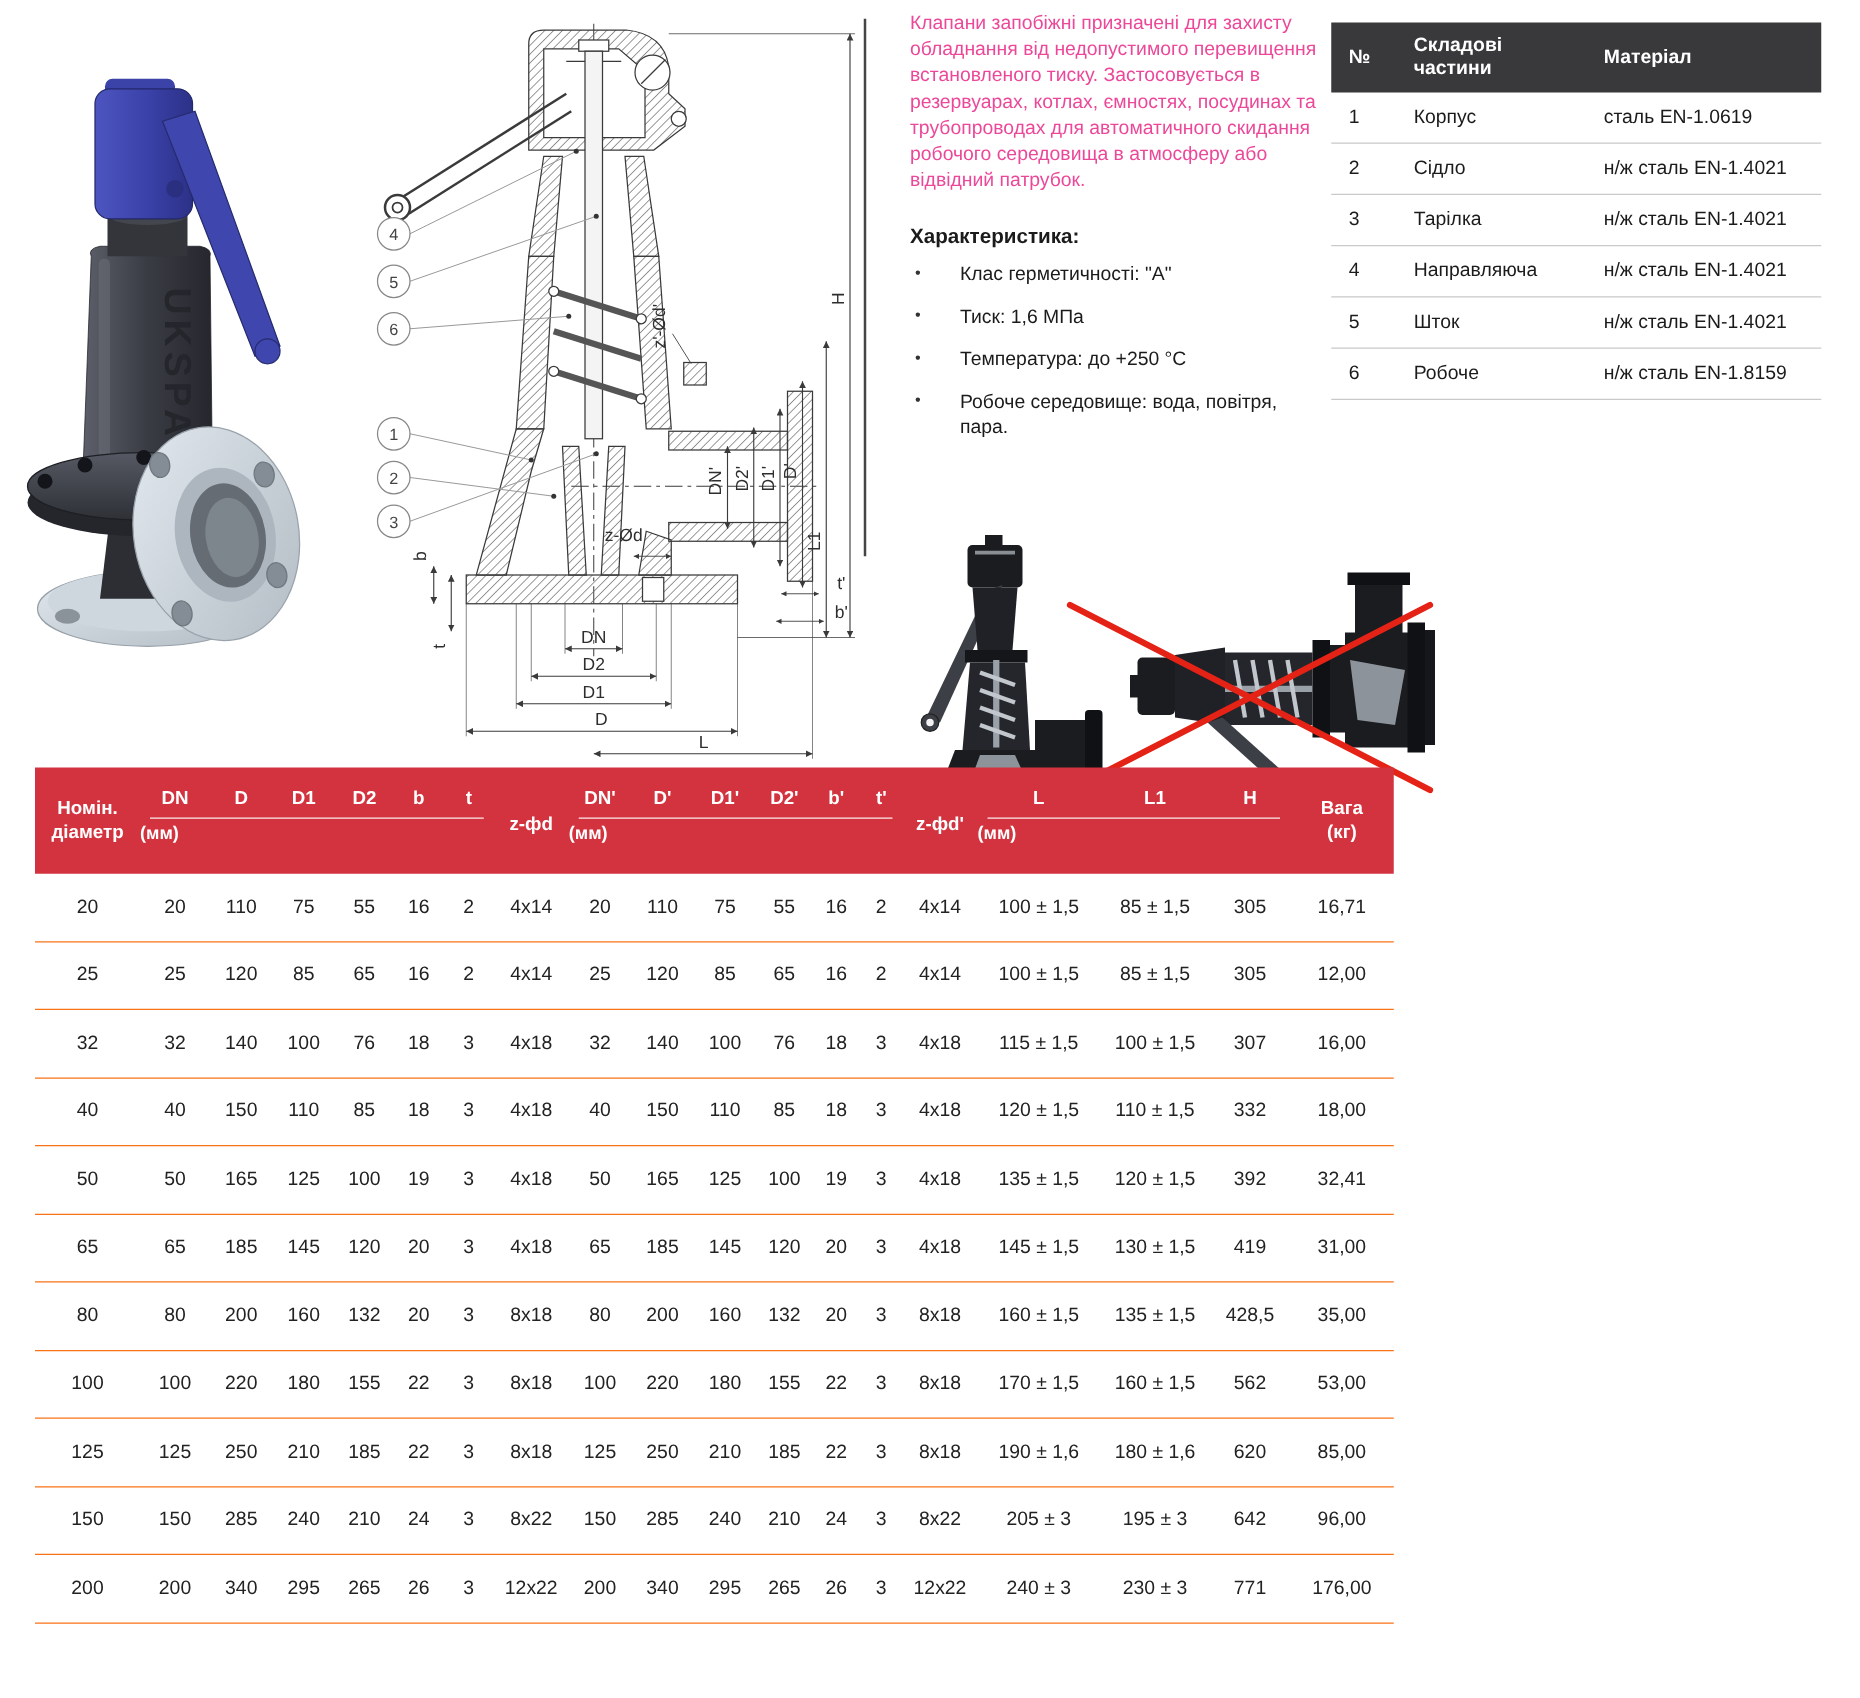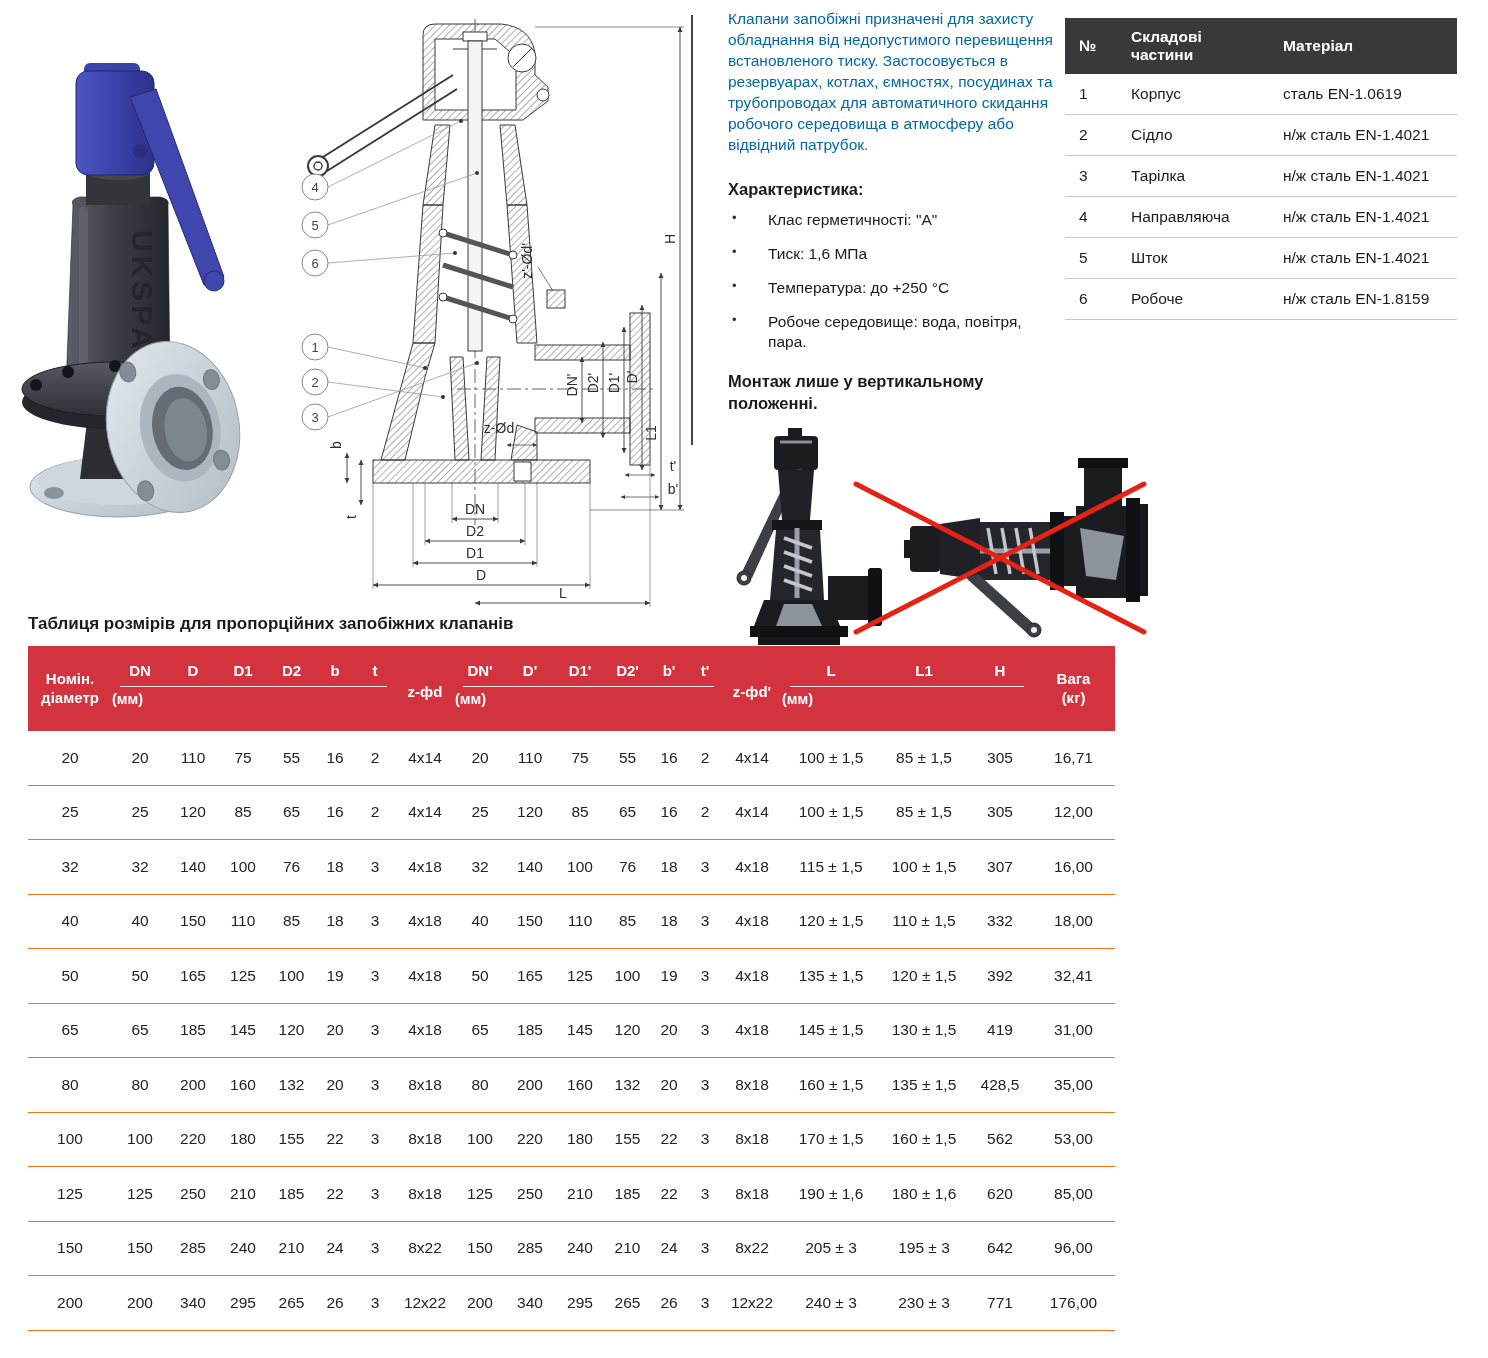--- a/index.html
+++ b/index.html
@@ -5,21 +5,21 @@
   html,body{margin:0;padding:0;background:#fff;}
   body{
     width:1488px;height:1358px;position:relative;overflow:hidden;
     font-family:"Liberation Sans","DejaVu Sans",sans-serif;color:#1b1b1b;
     -webkit-font-smoothing:antialiased;
   }
   .abs{position:absolute;}
 
   
   .txtcol{left:728px;top:8px;width:334px;}
-  .desc{font-size:15.5px;line-height:1.36;margin:0;color:#0369a1;}
+  .desc{font-size:15.5px;line-height:1.36;margin:0;color:#ec4899;}
   .h-char{font-size:16.5px;font-weight:bold;margin:24px 0 4px 0;}
   ul.chars{list-style:none;margin:4px 0 0 0;padding:0;}
   ul.chars li{position:relative;padding:7px 0 7px 40px;font-size:15.5px;line-height:1.3;}
   ul.chars .blt{position:absolute;left:4px;top:7px;font-size:13px;color:#333;}
   .mount{font-size:16.5px;font-weight:bold;margin:12px 0 0 0;line-height:1.3;}
 
   
   .vdiv{left:691px;top:15px;width:2px;height:430px;background:#454545;}
 
   
@@ -301,21 +301,20 @@
   <ul class="chars">
 
       <li><span class="blt">•</span><span>Клас герметичності: "А"</span></li>
 
       <li><span class="blt">•</span><span>Тиск: 1,6 МПа</span></li>
 
       <li><span class="blt">•</span><span>Температура: до +250 °С</span></li>
 
       <li><span class="blt">•</span><span>Робоче середовище: вода, повітря, пара.</span></li>
     </ul>
-  <p class="mount">Монтаж лише у вертикальному положенні.</p>
 </div>
 
 <div class="abs" style="left:728px;top:428px;width:425px;height:218px;">
 <svg width="425" height="218" viewBox="0 0 425 218">
 
   <g>
     <rect x="60" y="0" width="14" height="10" fill="#1b1c20"></rect>
     <rect x="46" y="8" width="44" height="34" rx="4" fill="#1b1c20"></rect>
     <line x1="52" y1="14" x2="84" y2="14" stroke="#8a8f96" stroke-width="3"></line>
     <polygon points="62,44 74,40 24,150 14,144" fill="#3c3f45"></polygon>
@@ -410,21 +409,20 @@
 
       <div class="prow">
         <span>6</span>
         <span>Робоче</span>
         <span>н/ж сталь EN-1.8159</span>
       </div>
     </div>
 </div>
 
 <div class="abs size-section">
-  <h2 class="size-title">Таблиця розмірів для пропорційних запобіжних клапанів</h2>
   <div class="shdr">
     <div class="h-nominal">
       <span>Номін.</span>
       <span>діаметр</span>
     </div>
     <div class="h-group g1">
       <div class="h-labels">
 
       <span>DN</span>
           <span>D</span>

